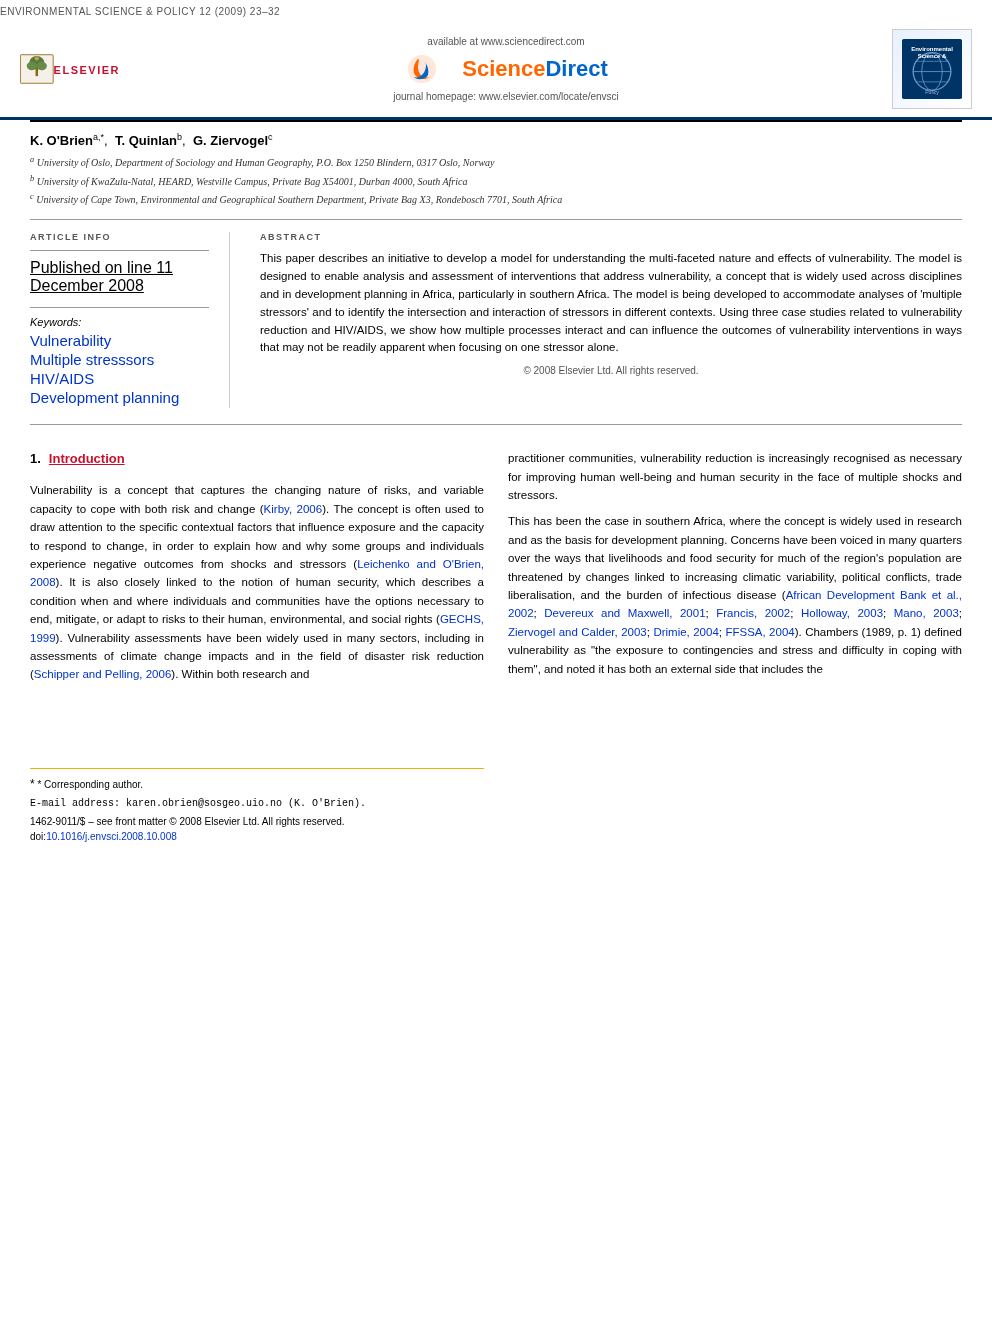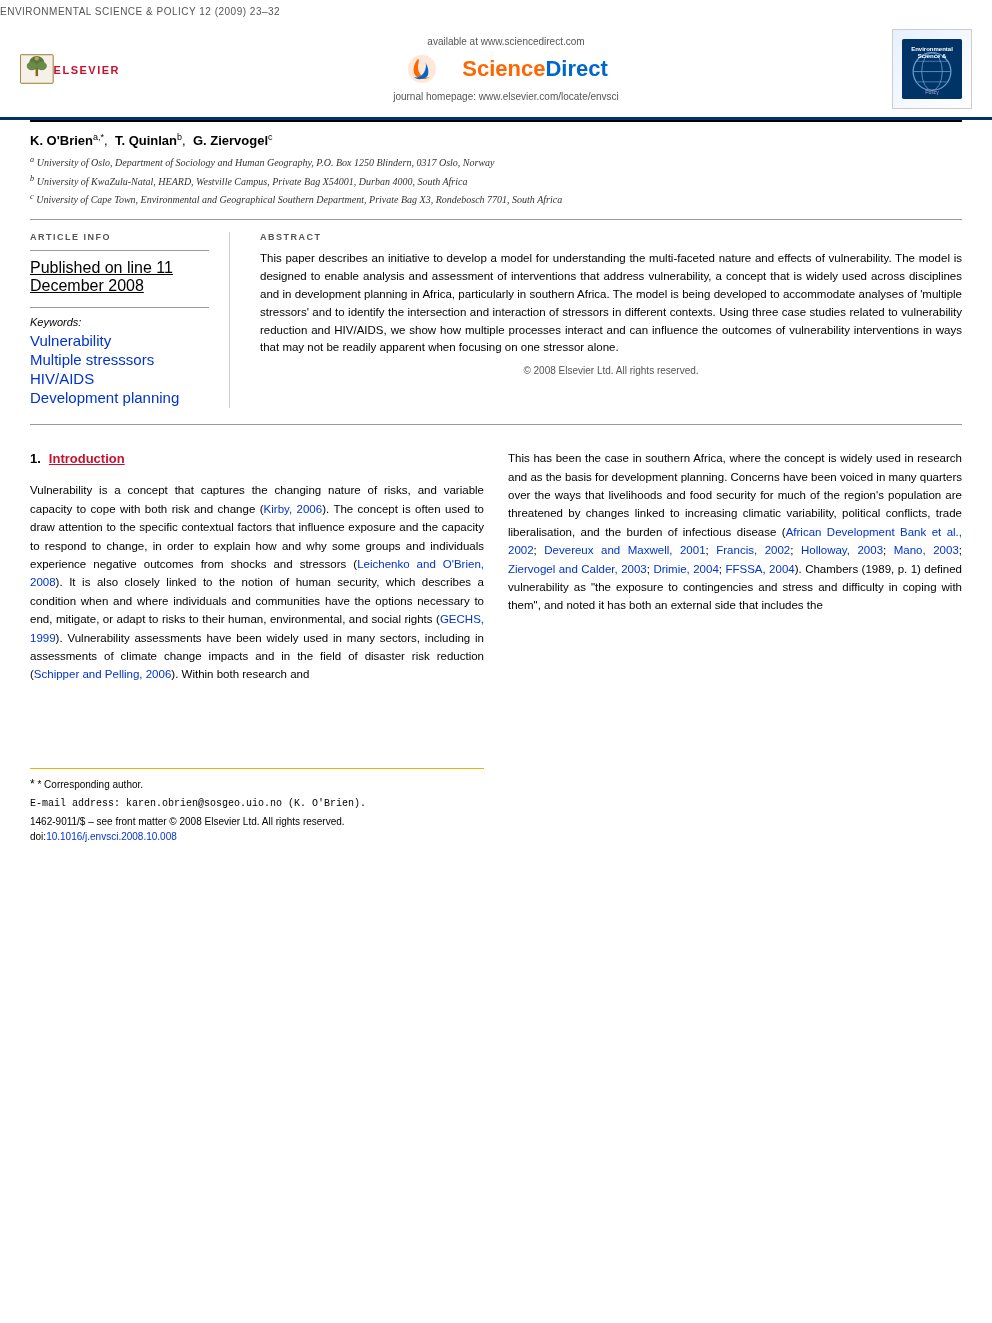--- a/index.html
+++ b/index.html
@@ -439,20 +439,23 @@
             </div>
             <div class="footnote-doi">
               <span>doi:</span><span class="doi-link ref-link">10.1016/j.envsci.2008.10.008</span>
             </div>
           </div>
         </div>
       </div>
 
       <div class="body-col">
         <div class="body-text">
+          practitioner communities, vulnerability reduction is increasingly recognised as necessary for improving human well-being and human security in the face of multiple shocks and stressors.
+        </div>
+        <div class="body-text">
           This has been the case in southern Africa, where the concept is widely used in research and as the basis for development planning. Concerns have been voiced in many quarters over the ways that livelihoods and food security for much of the region's population are threatened by changes linked to increasing climatic variability, political conflicts, trade liberalisation, and the burden of infectious disease (<span class="ref-link">African Development Bank et al., 2002</span>; <span class="ref-link">Devereux and Maxwell, 2001</span>; <span class="ref-link">Francis, 2002</span>; <span class="ref-link">Holloway, 2003</span>; <span class="ref-link">Mano, 2003</span>; <span class="ref-link">Ziervogel and Calder, 2003</span>; <span class="ref-link">Drimie, 2004</span>; <span class="ref-link">FFSSA, 2004</span>). Chambers (1989, p. 1) defined vulnerability as "the exposure to contingencies and stress and difficulty in coping with them", and noted it has both an external side that includes the
         </div>
       </div>
     </div>
 
   </div>
 
 </div>
 
 </body></html>

